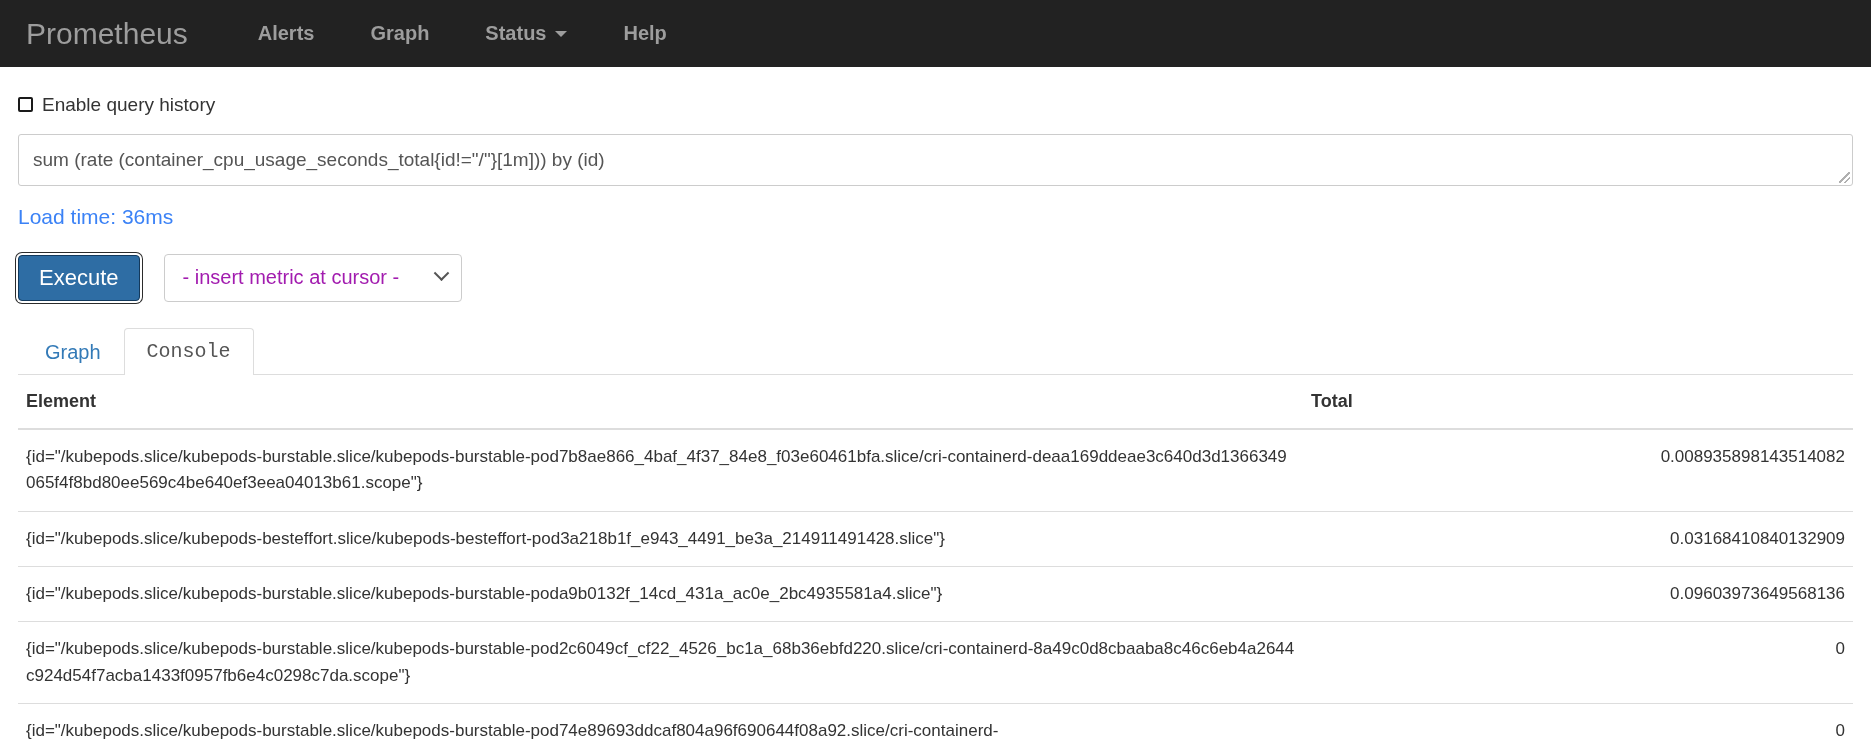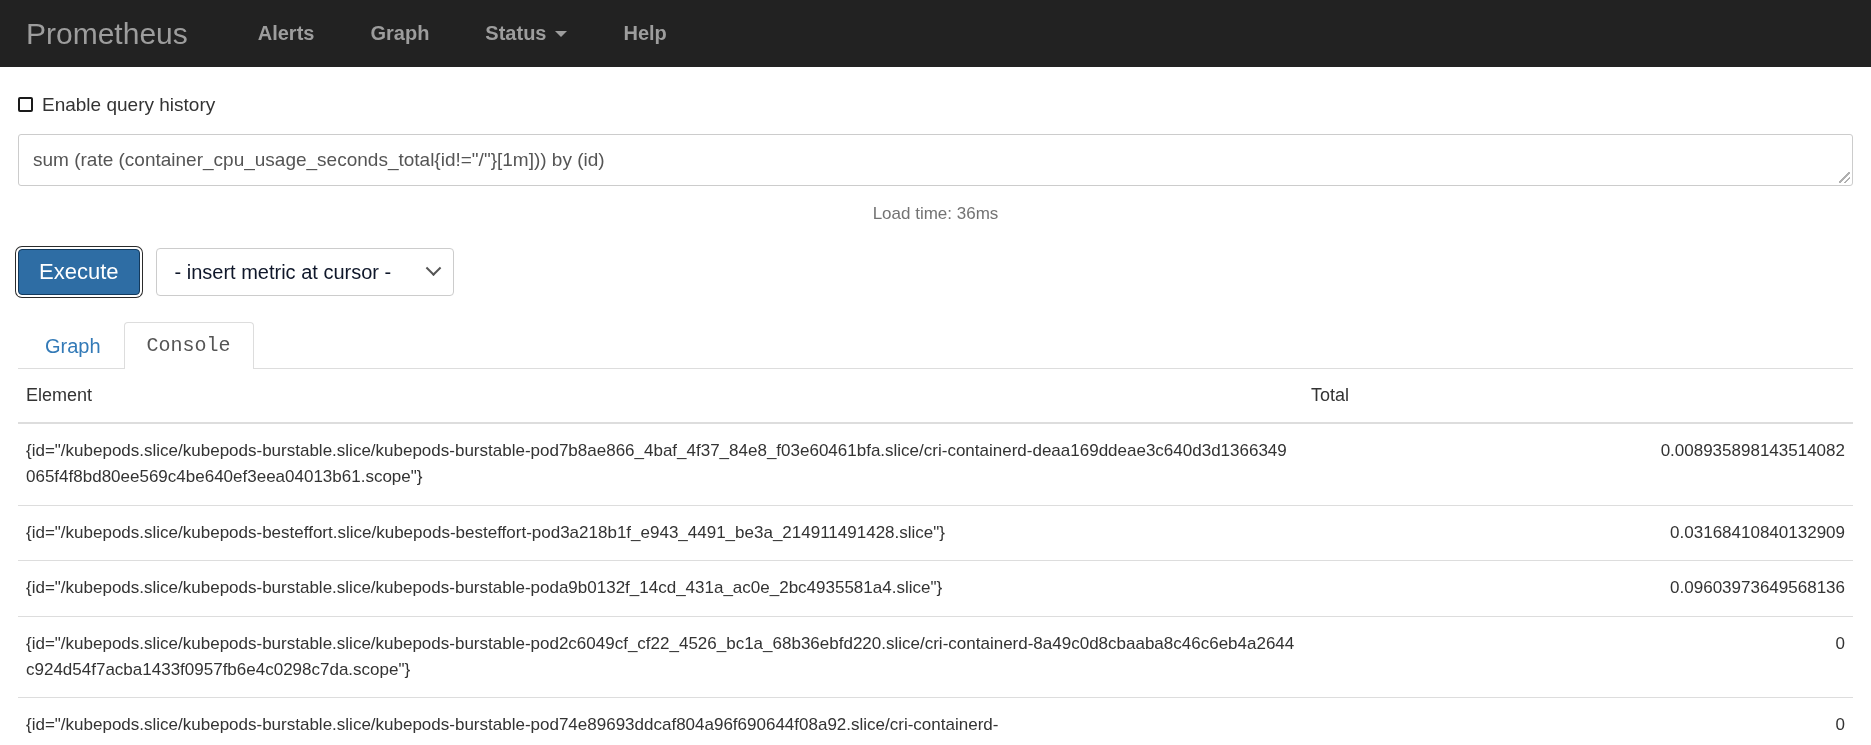--- a/index.html
+++ b/index.html
@@ -93,31 +93,31 @@
     position: absolute;
     right: 2px; bottom: 2px;
     width: 11px; height: 11px;
     background:
       linear-gradient(135deg, transparent 0 45%, #b0b0b0 45% 55%, transparent 55% 100%),
       linear-gradient(135deg, transparent 0 70%, #b0b0b0 70% 80%, transparent 80% 100%);
   }
 
   .stats {
     margin-top: 16px;
-    text-align: center;
-    font-size: 17px;
-    color: #737373;
+    text-align: left;
+    font-size: 21px;
+    color: #3b82f6;
     line-height: 1.42;
   }
 
   .controls {
     margin-top: 22px;
     display: flex;
     align-items: center;
-    gap: 16px;
+    gap: 24px;
   }
   .execute-btn {
     background: #2e6da4;
     border: 1px solid #13395c;
     border-radius: 4px;
     color: #ffffff;
     font-size: 22px;
     padding: 10px 20px;
     line-height: 1.1;
     cursor: pointer;
@@ -128,21 +128,21 @@
     border: 1px solid #cccccc;
     border-radius: 4px;
     background: #ffffff;
     height: 48px;
     min-width: 298px;
     display: flex;
     align-items: center;
     justify-content: space-between;
     padding: 0 14px 0 18px;
     font-size: 20px;
-    color: #0f172a;
+    color: #a21caf;
     cursor: pointer;
     gap: 26px;
   }
   .chev {
     width: 11px; height: 11px;
     border-right: 2px solid #555;
     border-bottom: 2px solid #555;
     transform: rotate(45deg) translate(-3px,-3px);
     flex: 0 0 auto;
   }
@@ -177,21 +177,21 @@
   
   table.results {
     width: 100%;
     border-collapse: collapse;
     table-layout: fixed;
     font-size: 17px;
   }
   table.results th {
     text-align: left;
     font-size: 18px;
-    font-weight: normal;
+    font-weight: bold;
     color: #333;
     padding: 16px 8px 16px 8px;
     border-bottom: 2px solid #dddddd;
   }
   table.results td {
     padding: 14px 8px;
     border-top: 1px solid #dddddd;
     vertical-align: top;
     color: #333;
     word-break: break-all;

